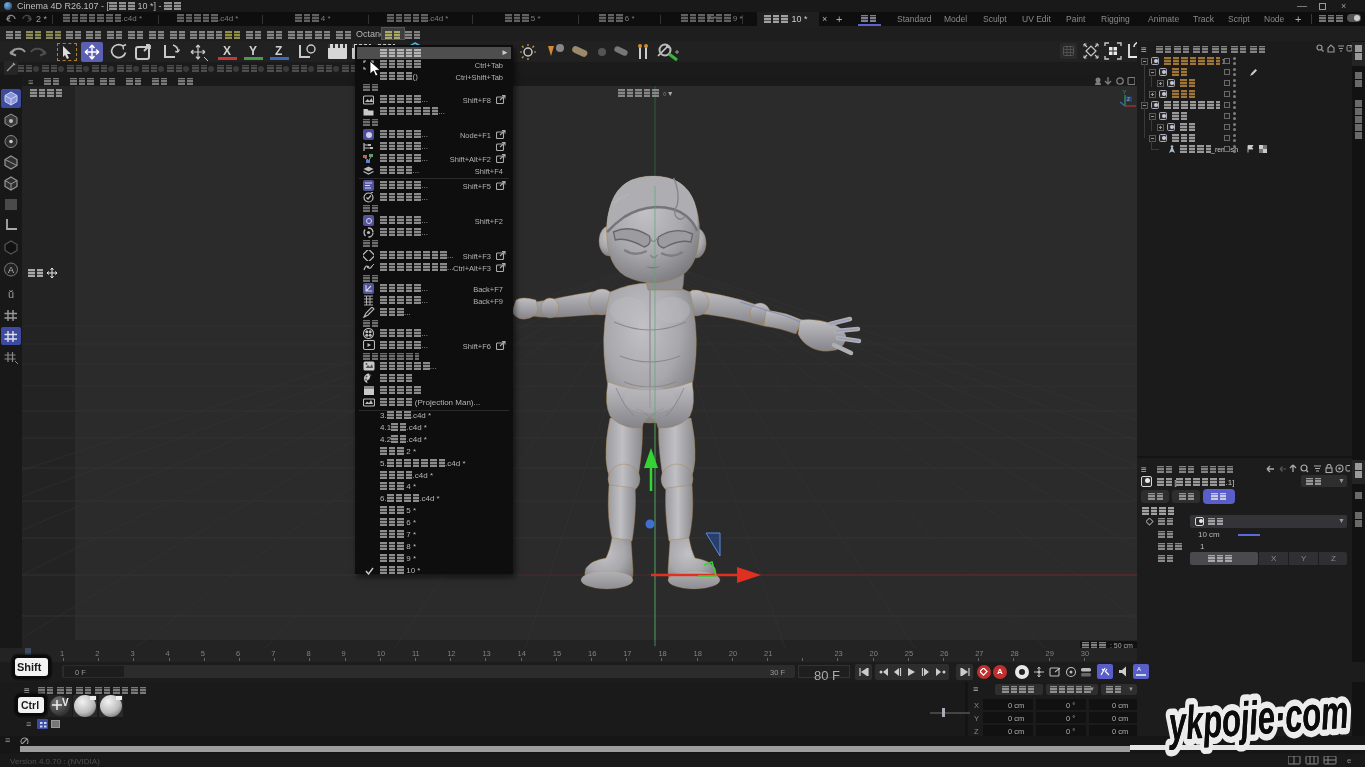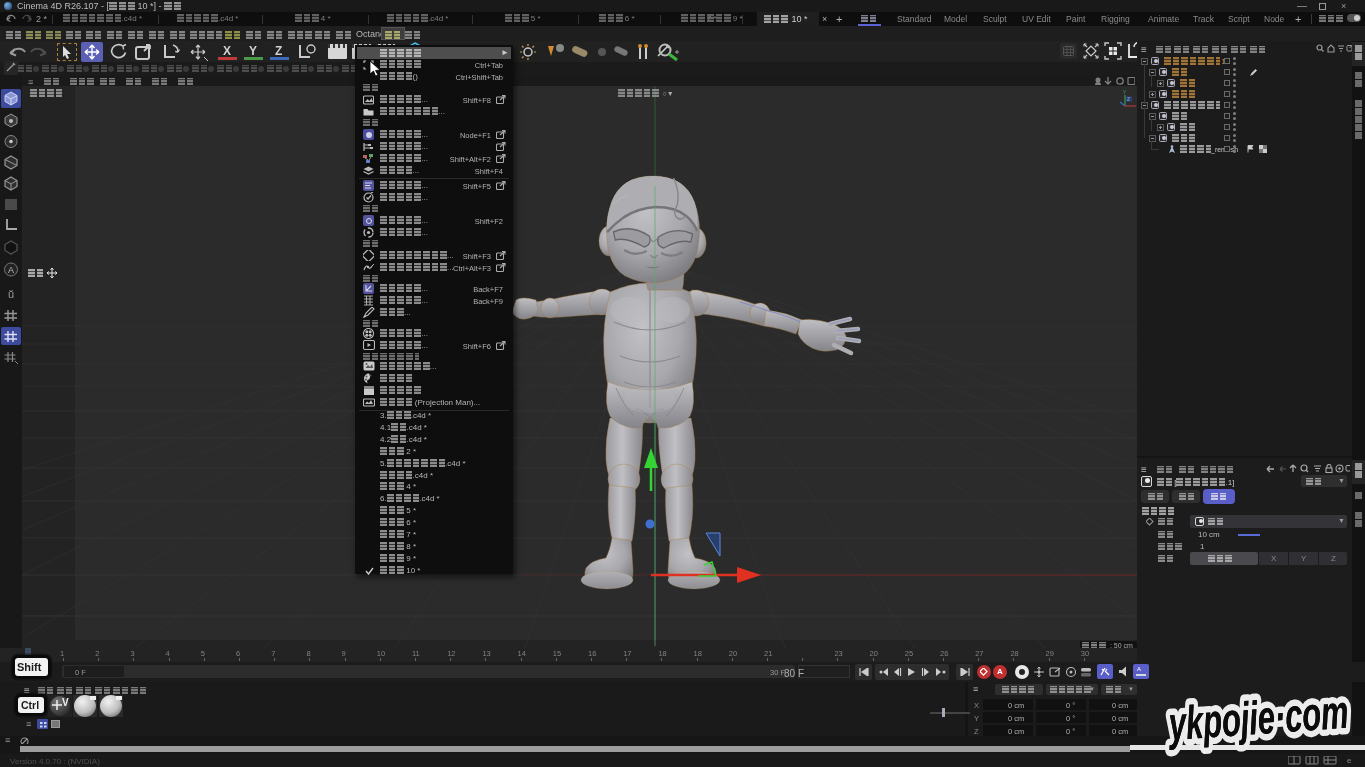--- a/index.html
+++ b/index.html
@@ -702,21 +702,21 @@
       <div class="t" style="left:1106px;top:662px;color:#aaa;font-size:7.5px">0 F</div>
     </div>
 
 <div class="a" style="left:0;top:662px;width:1365px;height:20px;background:#1c1c1c"></div>
 <div id="transport">
       <div class="a" style="left:62px;top:665px;width:733px;height:13px;background:#2c2c2c;border-radius:2px"></div>
       <div class="a" style="left:64px;top:666px;width:60px;height:11px;background:#1d1d1d"></div>
       <div class="t" style="left:75px;top:668px;color:#999;font-size:7.5px">0 F</div>
       <div class="t" style="left:770px;top:668px;color:#999;font-size:7.5px">30 F</div>
       <div class="a" style="left:798px;top:665px;width:52px;height:13px;background:#1f1f1f;border:1px solid #333"></div>
-      <div class="t" style="left:784px;top:668px;color:#aaa;font-size:10px">80 F</div>
+      <div class="t" style="left:814px;top:668px;color:#aaa;font-size:13px">80 F</div>
       <div class="a" style="left:855px;top:664px;width:17px;height:16px;background:#2d2d2d;border-radius:2px"></div>
       <svg class="a" style="left:859px;top:668px" width="10" height="8">
         <path d="M1 0 v8 M9 0 L3 4 L9 8 Z" stroke="#ccc" fill="#ccc" stroke-width="1.2"></path>
       </svg>
       <div class="a" style="left:875px;top:664px;width:74px;height:16px;background:#2d2d2d;border-radius:2px"></div>
       <svg class="a" style="left:878px;top:668px" width="72" height="8">
         <circle cx="3" cy="4" r="1.5" fill="#ccc"></circle>
         <path d="M10 0 L5 4 L10 8 Z" fill="#ccc"></path>
         <path d="M21 0 L16 4 L21 8 Z" fill="#ccc"></path>
         <path d="M22.5 0 v8" stroke="#ccc" stroke-width="1.2"></path>

